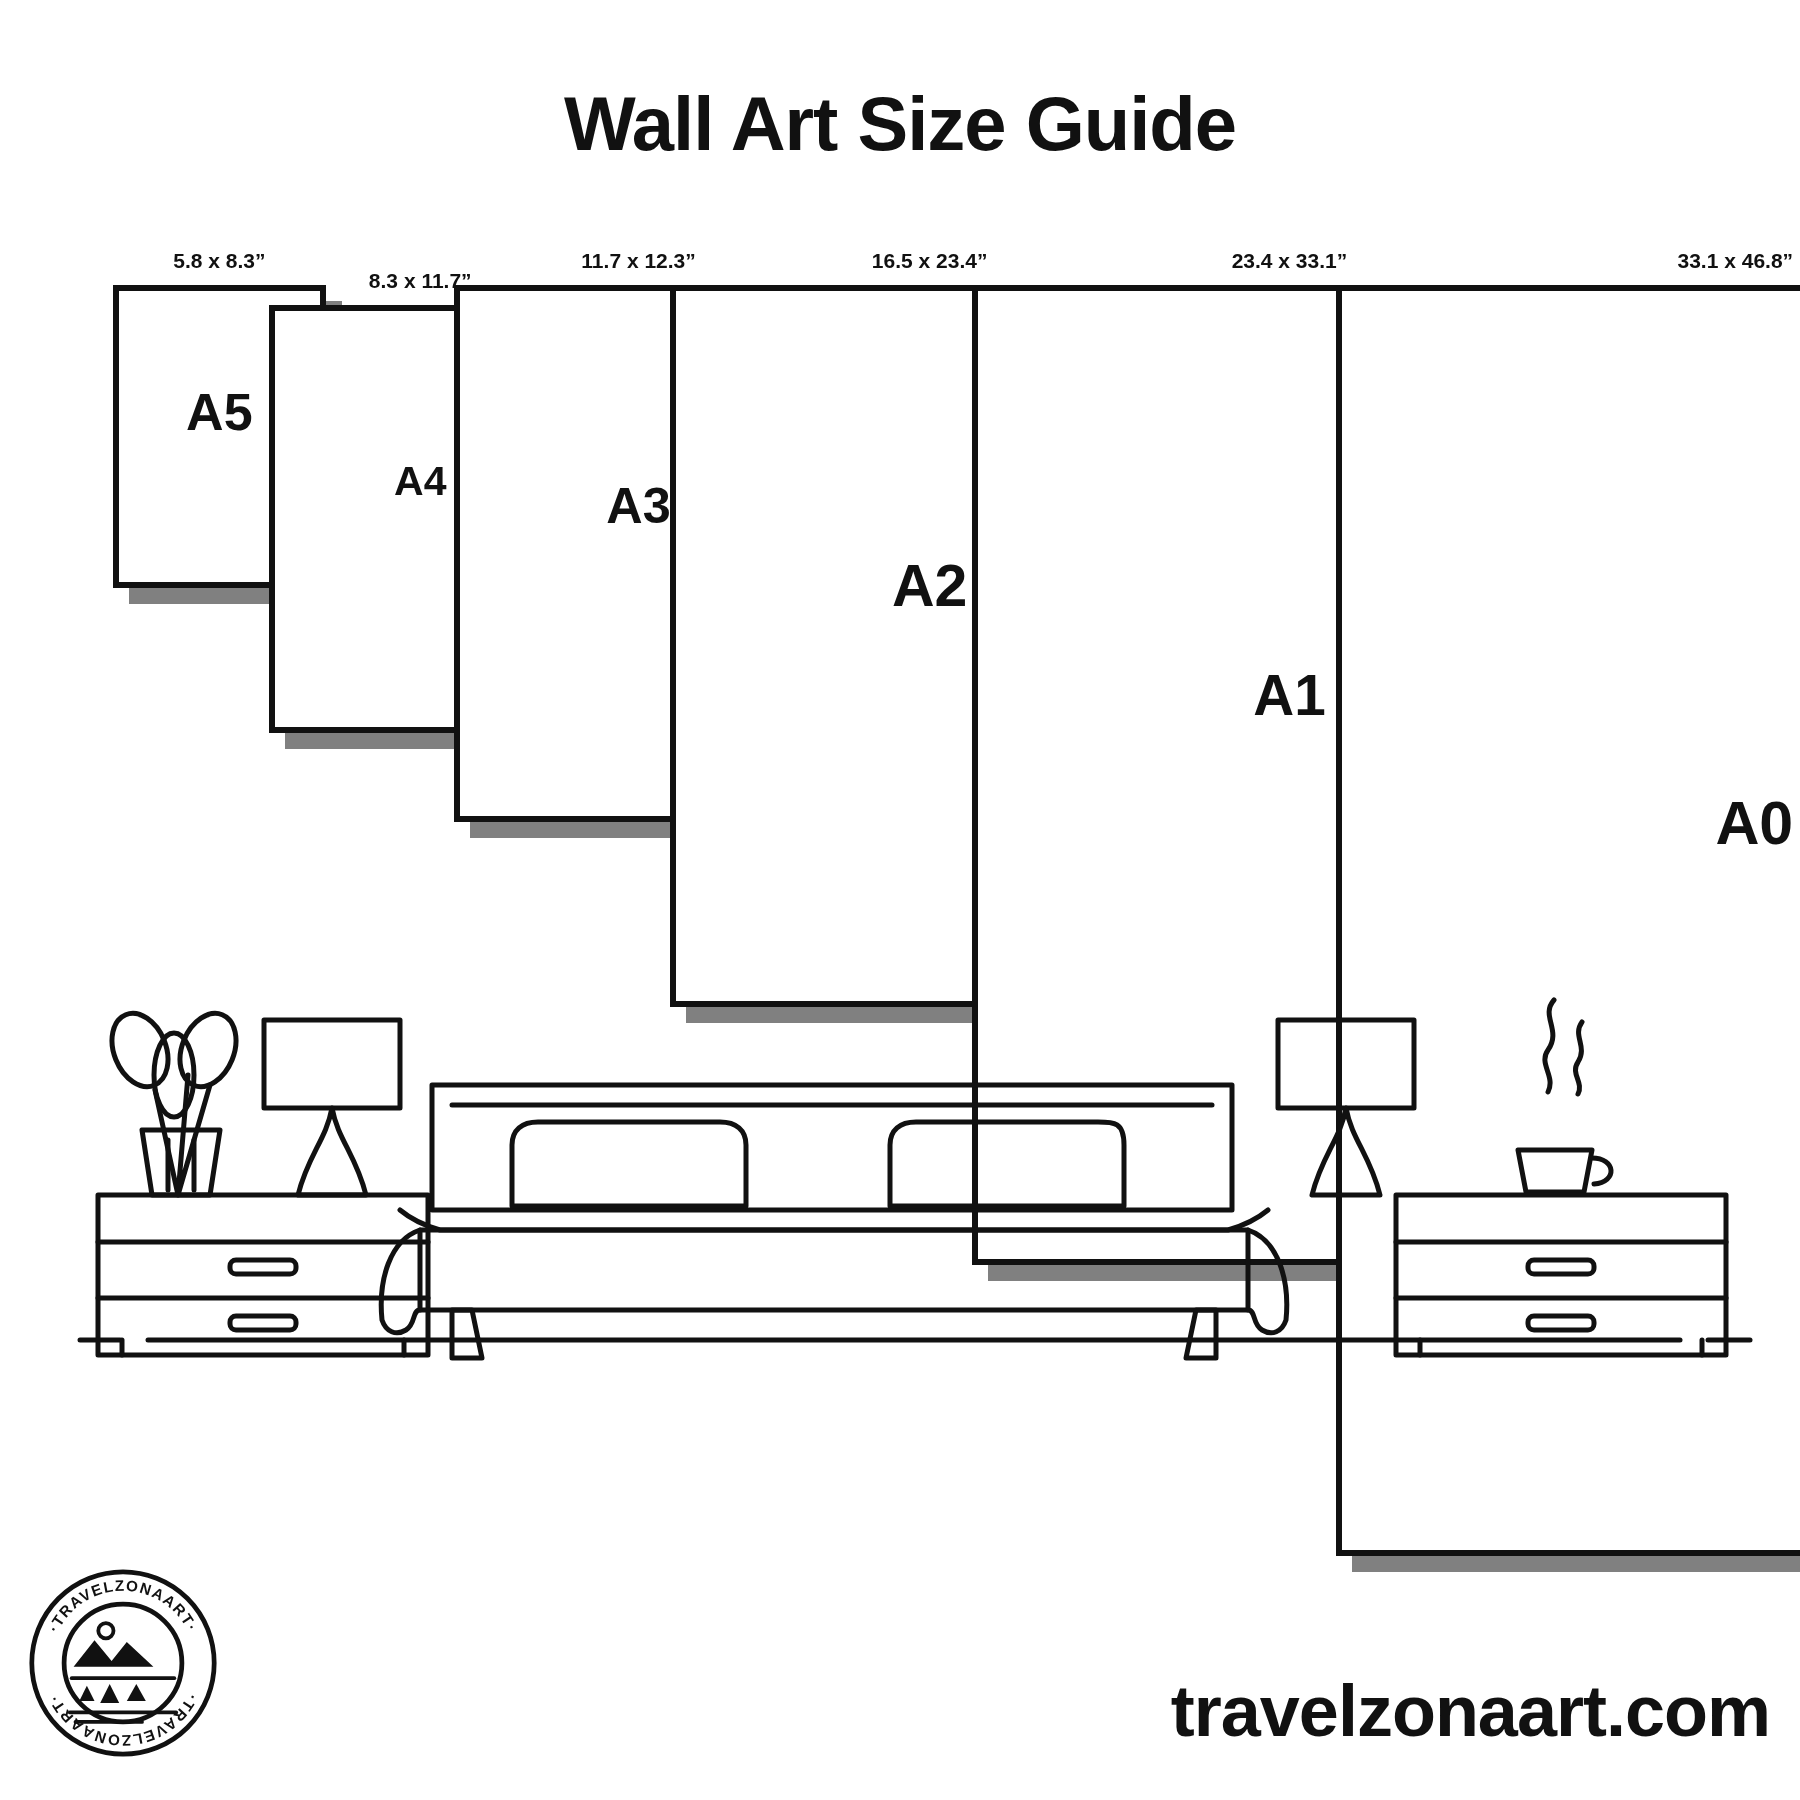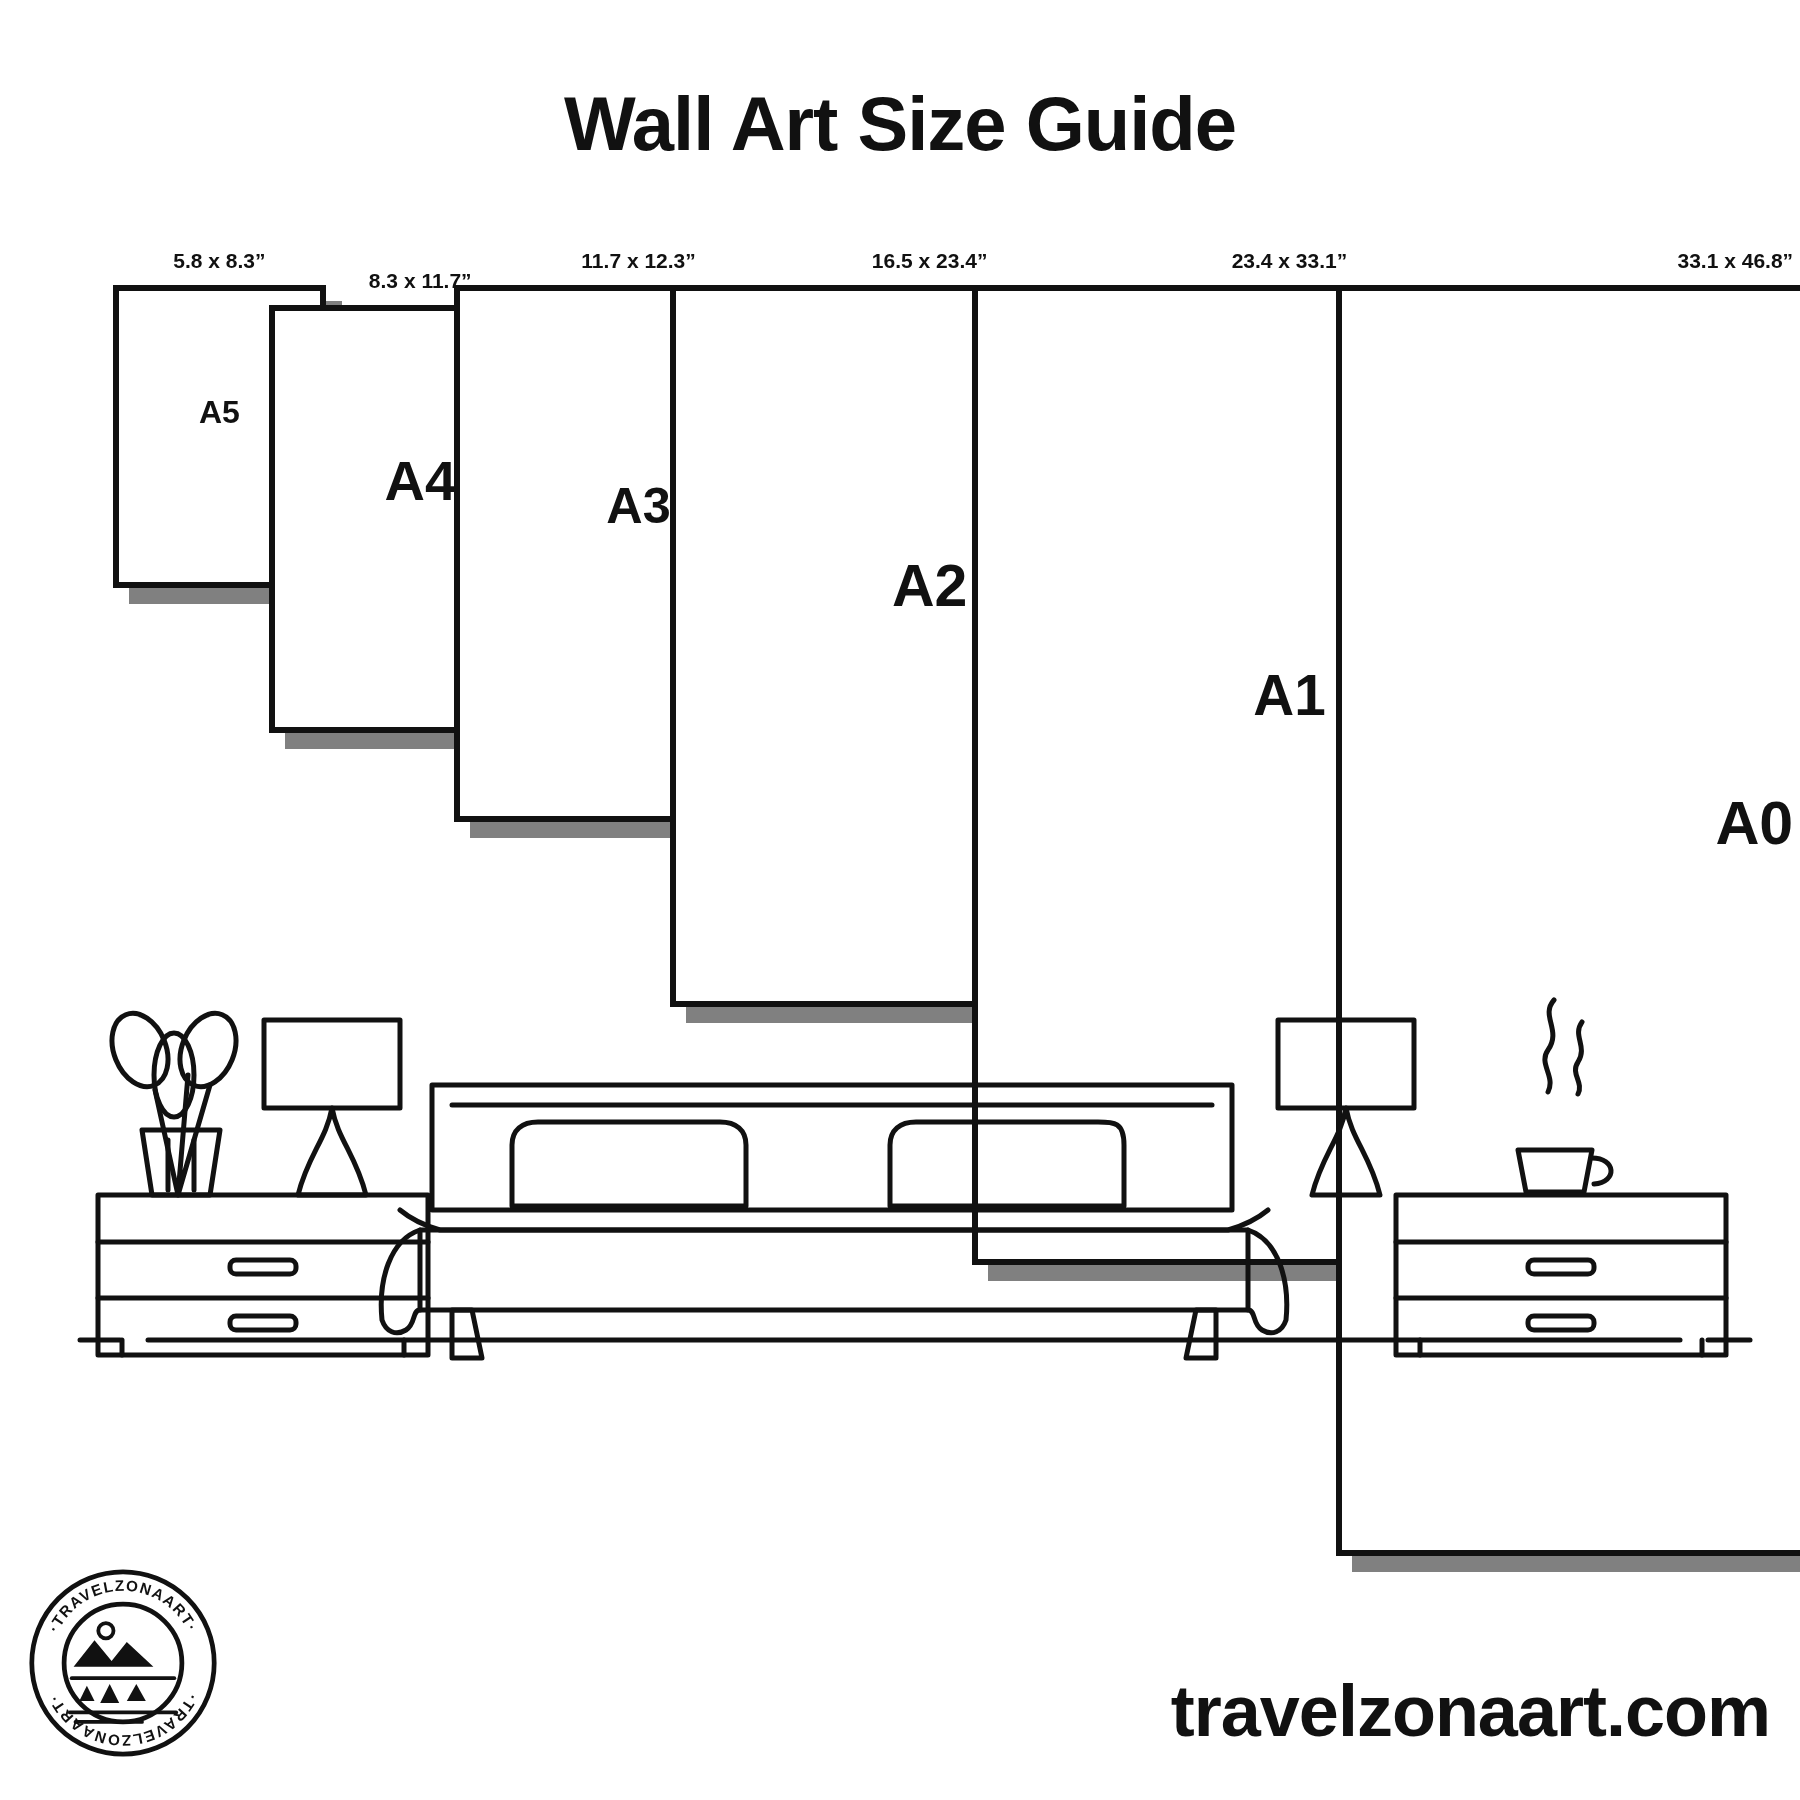--- a/index.html
+++ b/index.html
@@ -103,28 +103,28 @@
 </head>
 <body>
 
 <div class="page-title">Wall Art Size Guide</div>
 
 <div class="frames" id="frames-root">
     <div class="frame-wrap" style="left: 112.75px; width: 229.2px; height: 379.4px; top: 285px; bottom: auto;">
       <div class="frame-dim" style="top: -36px; width: 213.2px;">5.8 x 8.3”</div>
       <div class="frame-shadow" style="left: 16px; top: 16px; width: 213.2px; height: 303.4px;"></div>
       <div class="frame-box" style="left: 0px; top: 0px; width: 213.2px; height: 303.4px;">
-        <span class="frame-label" style="font-size: 32px; transform: translateY(-25.2px);">A5</span>
+        <span class="frame-label" style="font-size: 52px; transform: translateY(-25.2px);">A5</span>
       </div>
     </div>
     <div class="frame-wrap" style="left: 268.55px; width: 319.4px; height: 504.45px; top: 285px; bottom: auto; margin-top: 20px;">
       <div class="frame-dim" style="top: -36px; width: 303.4px;">8.3 x 11.7”</div>
       <div class="frame-shadow" style="left: 16px; top: 16px; width: 303.4px; height: 428.45px;"></div>
       <div class="frame-box" style="left: 0px; top: 0px; width: 303.4px; height: 428.45px;">
-        <span class="frame-label" style="font-size: 56px; transform: translateY(-37.8px);">A4</span>
+        <span class="frame-label" style="font-size: 41px; transform: translateY(-37.8px);">A4</span>
       </div>
     </div>
     <div class="frame-wrap" style="left: 454.075px; width: 385px; height: 613.1px; top: 285px; bottom: auto;">
       <div class="frame-dim" style="top: -36px; width: 369px;">11.7 x 12.3”</div>
       <div class="frame-shadow" style="left: 16px; top: 16px; width: 369px; height: 537.1px;"></div>
       <div class="frame-box" style="left: 0px; top: 0px; width: 369px; height: 537.1px;">
         <span class="frame-label" style="font-size: 50.4px; transform: translateY(-46.8px);">A3</span>
       </div>
     </div>
     <div class="frame-wrap" style="left: 670.35px; width: 534.65px; height: 763px; top: 285px; bottom: auto;">

